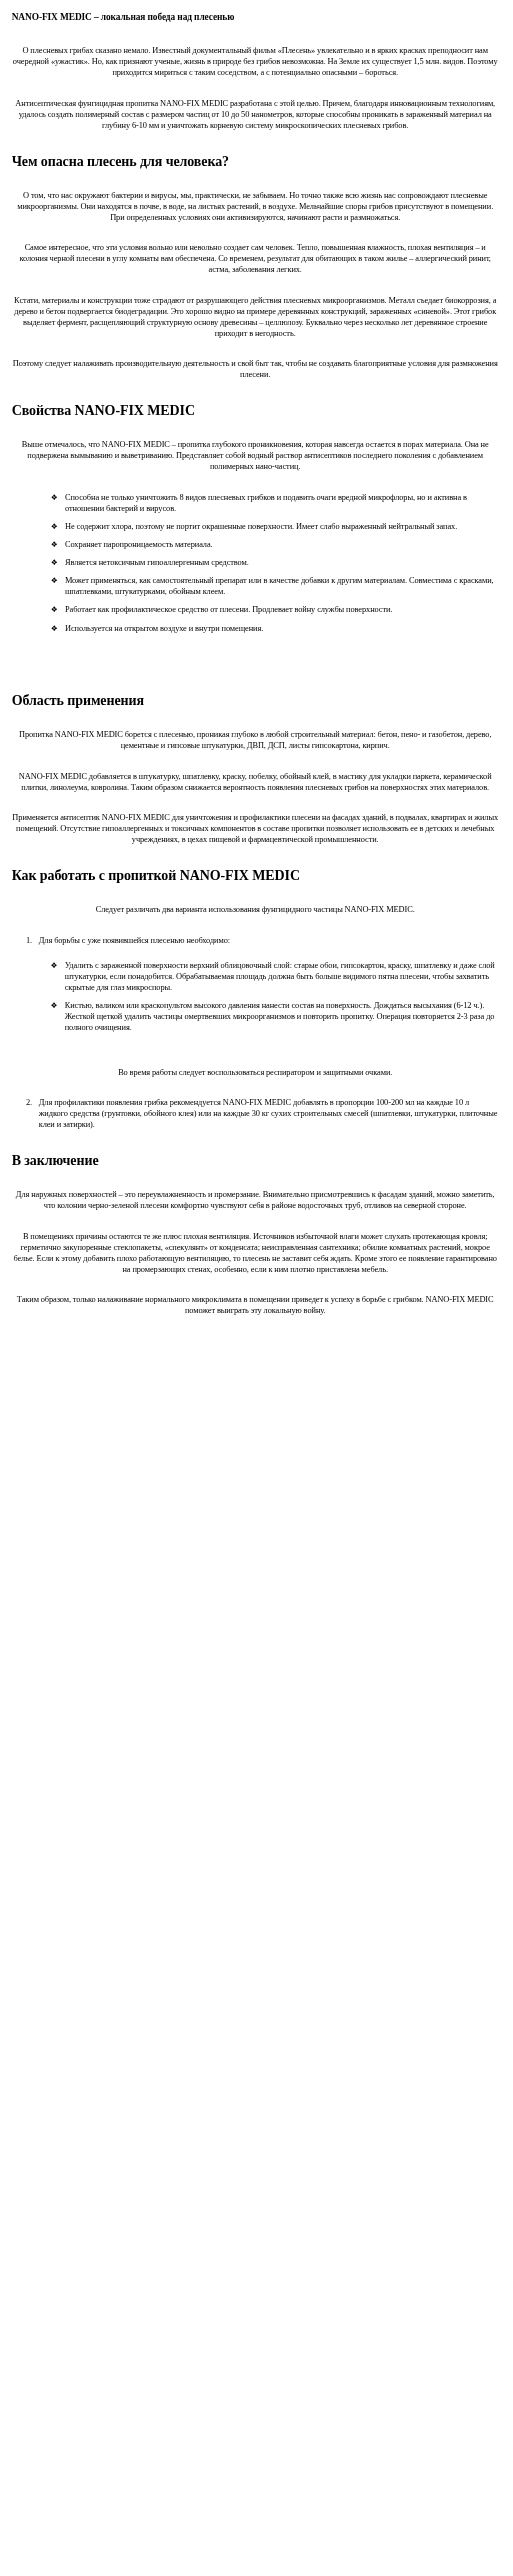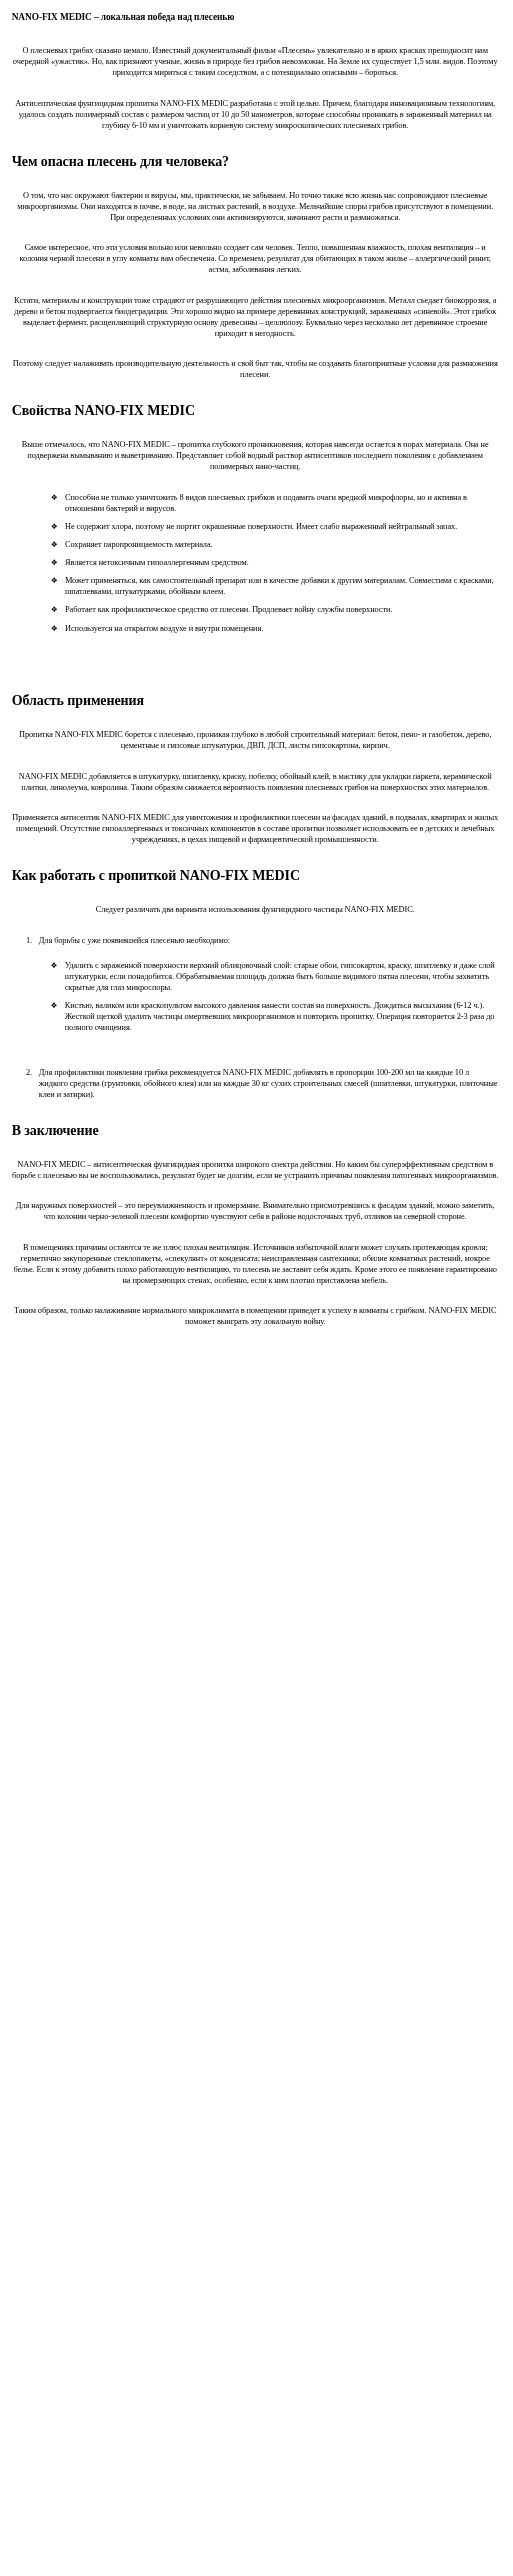--- a/index.html
+++ b/index.html
@@ -173,28 +173,28 @@
         <li>
           <span class="bullet-glyph">❖</span>
           <span>Кистью, валиком или краскопультом высокого давления нанести состав на поверхность. Дождаться высыхания (6-12 ч.). Жесткой щеткой удалить частицы омертвевших микроорганизмов и повторить пропитку. Операция повторяется 2-3 раза до полного очищения.</span>
         </li>
       </ul>
     </li>
   </ol>
 
   <div class="spacer-md"></div>
 
+  <p class="body-text">Во время работы следует воспользоваться респиратором и защитными очками.</p>
 
   <ol class="numbered-list">
     <li class="num-item">
       <span class="num-marker">2.</span>
       <span>Для профилактики появления грибка рекомендуется NANO-FIX MEDIC добавлять в пропорции 100-200 мл на каждые 10 л жидкого средства (грунтовки, обойного клея) или на каждые 30 кг сухих строительных смесей (шпатлевки, штукатурки, плиточные клеи и затирки).</span>
     </li>
   </ol>
 
   <h2 class="section-heading">В заключение</h2>
-  <p class="body-text">NANO-FIX MEDIC – антисептическая фунгицидная пропитка широкого спектра действия. Но каким бы суперэффективным средством в борьбе с плесенью вы не воспользовались, результат будет не долгим, если не устранить причины появления патогенных микроорганизмов.</p>
   <p class="body-text">Для наружных поверхностей – это переувлажненность и промерзание. Внимательно присмотревшись к фасадам зданий, можно заметить, что колонии черно-зеленой плесени комфортно чувствуют себя в районе водосточных труб, отливов на северной стороне.</p>
   <p class="body-text">В помещениях причины остаются те же плюс плохая вентиляция. Источников избыточной влаги может слухать протекающая кровля; герметично закупоренные стеклопакеты, «спекулянт» от конденсата; неисправленная сантехника; обилие комнатных растений, мокрое белье. Если к этому добавить плохо работающую вентиляцию, то плесень не заставит себя ждать. Кроме этого ее появление гарантировано на промерзающих стенах, особенно, если к ним плотно приставлена мебель.</p>
-  <p class="body-text">Таким образом, только налаживание нормального микроклимата в помещении приведет к успеху в комнаты с грибком. NANO-FIX MEDIC поможет выиграть эту локальную войну.</p>
+  <p class="body-text">Таким образом, только налаживание нормального микроклимата в помещении приведет к успеху в борьбе с грибком. NANO-FIX MEDIC поможет выиграть эту локальную войну.</p>
 
 </div>
 
 
 </body></html>

